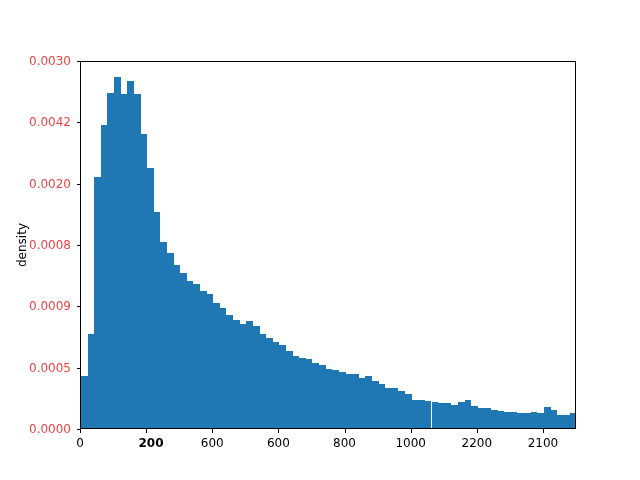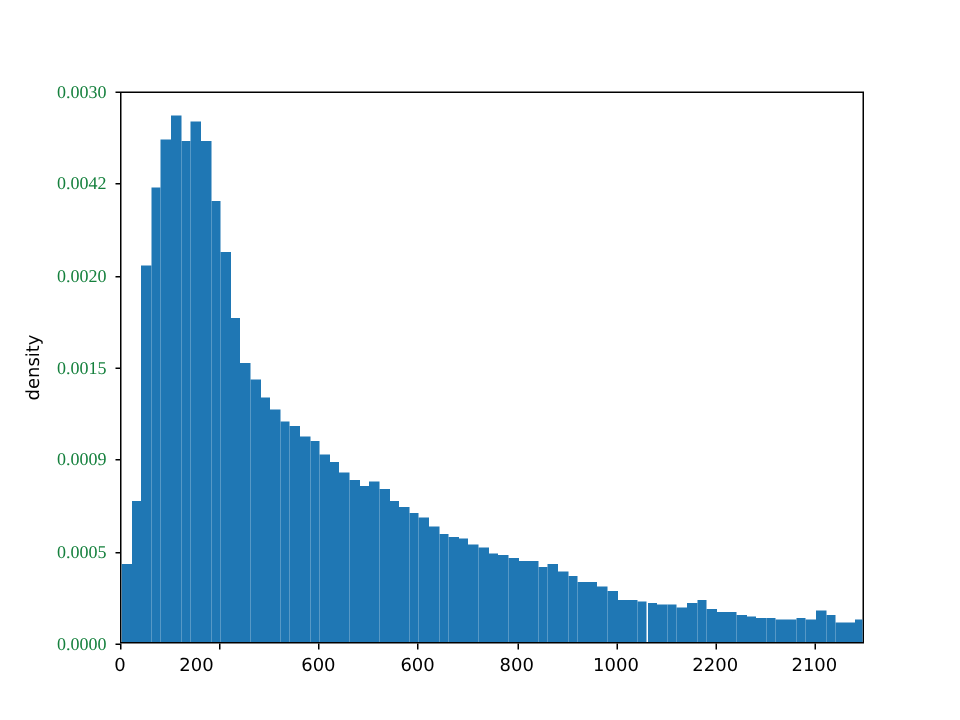--- a/index.html
+++ b/index.html
@@ -62,24 +62,23 @@
     left: 76.5px;
     width: 3.5px;
     height: 1px;
     background: #000000;
   }
   .ytick-label {
     position: absolute;
     right: 569px;           
     text-align: right;
     font-size: 12px;
-    color: #15803d;
+    color: #ef4444;
     white-space: nowrap;
     line-height: 12px;
-    font-family: Liberation Serif, serif;
   }
   
   .xtick-mark {
     position: absolute;
     top: 429px;
     width: 1px;
     height: 3.5px;
     background: #000000;
   }
   .xtick-label {
@@ -209,38 +208,38 @@
       <div class="ytick-mark" style="top: 306.33px;"></div>
       <div class="ytick-mark" style="top: 245px;"></div>
       <div class="ytick-mark" style="top: 183.67px;"></div>
       <div class="ytick-mark" style="top: 122.33px;"></div>
       <div class="ytick-mark" style="top: 61px;"></div>
     </div>
   <div id="ytick-labels">
       <div class="ytick-label" style="top: 423px;">0.0000</div>
       <div class="ytick-label" style="top: 361.67px;">0.0005</div>
       <div class="ytick-label" style="top: 300.33px;">0.0009</div>
-      <div class="ytick-label" style="top: 239px;">0.0015</div>
+      <div class="ytick-label" style="top: 239px;">0.0008</div>
       <div class="ytick-label" style="top: 177.67px;">0.0020</div>
       <div class="ytick-label" style="top: 116.33px;">0.0042</div>
       <div class="ytick-label" style="top: 55px;">0.0030</div>
     </div>
   <div id="xtick-marks">
       <div class="xtick-mark" style="left: 80px;"></div>
       <div class="xtick-mark" style="left: 146.13px;"></div>
       <div class="xtick-mark" style="left: 212.27px;"></div>
       <div class="xtick-mark" style="left: 278.4px;"></div>
       <div class="xtick-mark" style="left: 344.53px;"></div>
       <div class="xtick-mark" style="left: 410.67px;"></div>
       <div class="xtick-mark" style="left: 476.8px;"></div>
       <div class="xtick-mark" style="left: 542.93px;"></div>
     </div>
   <div id="xtick-labels">
       <div class="xtick-label" style="left: 40px; width: 80px;">0</div>
-      <div class="xtick-label" style="left: 91px; width: 80px;">200</div>
+      <div class="xtick-label" style="left: 111px; width: 80px; font-weight: bold;">200</div>
       <div class="xtick-label" style="left: 172.27px; width: 80px;">600</div>
       <div class="xtick-label" style="left: 238.4px; width: 80px;">600</div>
       <div class="xtick-label" style="left: 304.53px; width: 80px;">800</div>
       <div class="xtick-label" style="left: 370.67px; width: 80px;">1000</div>
       <div class="xtick-label" style="left: 436.8px; width: 80px;">2200</div>
       <div class="xtick-label" style="left: 502.93px; width: 80px;">2100</div>
     </div>
 
 
   <div id="ylabel">density</div>

